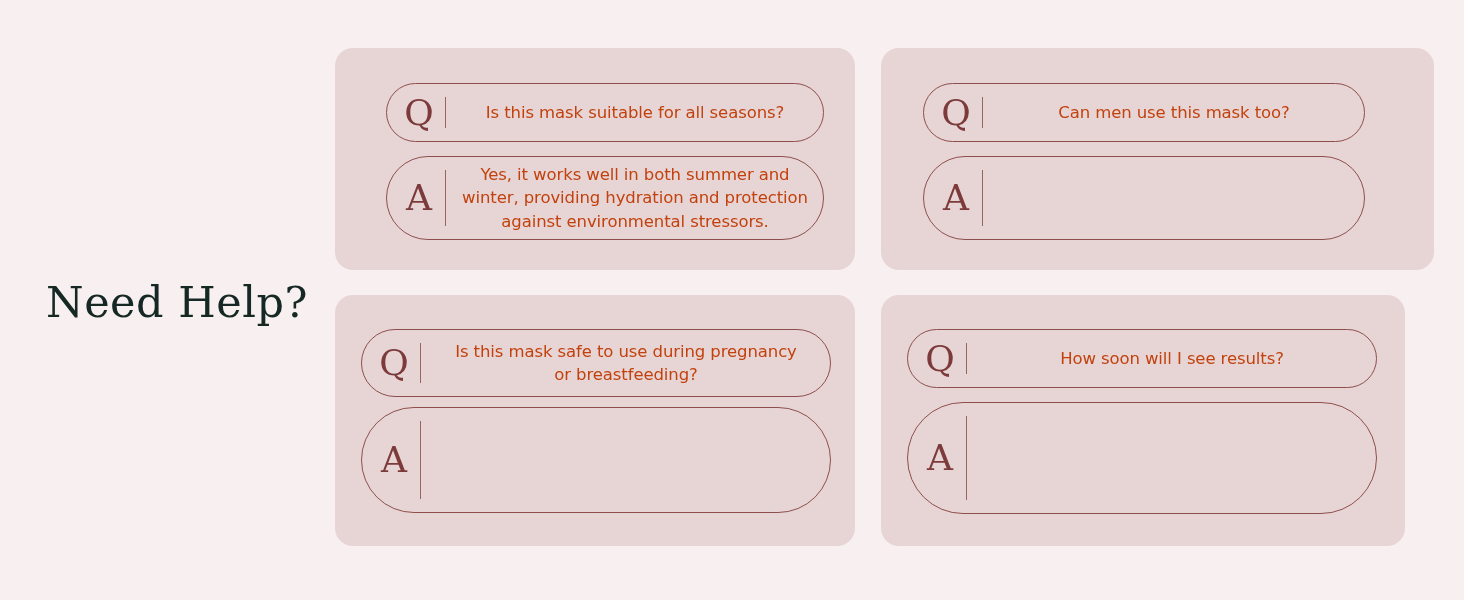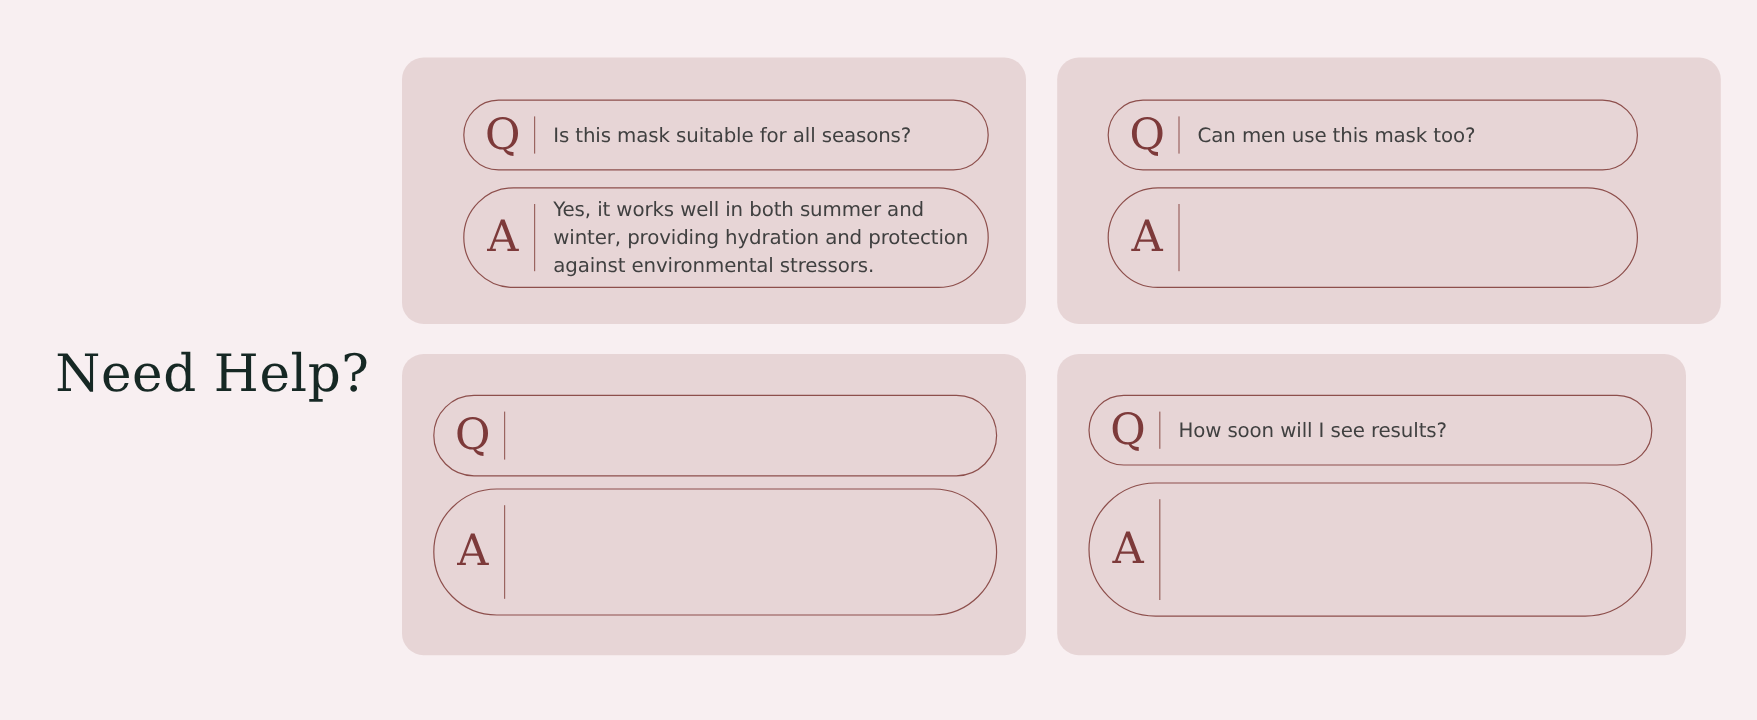--- a/index.html
+++ b/index.html
@@ -19,21 +19,21 @@
     position: relative;
     width: 1464px;
     height: 600px;
     background: #f8eff1;
   }
 
   
   #heading {
     position: absolute;
     left: 46px;
-    top: 258px;
+    top: 248px;
     width: 270px;
     font-family: "DejaVu Serif", "Liberation Serif", serif;
     font-size: 43px;
     font-weight: 400;
     letter-spacing: 0.5px;
     color: #162824;
     line-height: 1.2;
     white-space: nowrap;
   }
 
@@ -83,23 +83,24 @@
     background: #9a6460;
   }
 
   .pill-text {
     flex: 1 1 auto;
     padding-left: 15px;
     padding-right: 14px;
     font-family: "DejaVu Sans", "Liberation Sans", sans-serif;
     font-size: 16.5px;
     line-height: 1.42;
-    color: #404040;
+    color: #c2410c;
     letter-spacing: -0.1px;
     white-space: pre-line;
+    text-align: center;
   }
 
   
   #card-0 .q-pill { left: 51px; top: 35px;  width: 438px; height: 59px; }
   #card-0 .a-pill { left: 51px; top: 108px; width: 438px; height: 84px; }
 
   
   #card-1 .q-pill { left: 42px; top: 35px;  width: 442px; height: 59px; }
   #card-1 .a-pill { left: 42px; top: 108px; width: 442px; height: 84px; }
 
@@ -144,20 +145,22 @@
     <div class="pill a-pill">
       <span class="pill-letter">A</span>
       <span class="pill-divider"></span>
     </div>
   </div>
 
   <div class="faq-card" id="card-2">
     <div class="pill q-pill">
       <span class="pill-letter">Q</span>
       <span class="pill-divider"></span>
+      <span class="pill-text">Is this mask safe to use during pregnancy
+or breastfeeding?</span>
     </div>
     <div class="pill a-pill">
       <span class="pill-letter">A</span>
       <span class="pill-divider"></span>
     </div>
   </div>
 
   <div class="faq-card" id="card-3">
     <div class="pill q-pill">
       <span class="pill-letter">Q</span>

